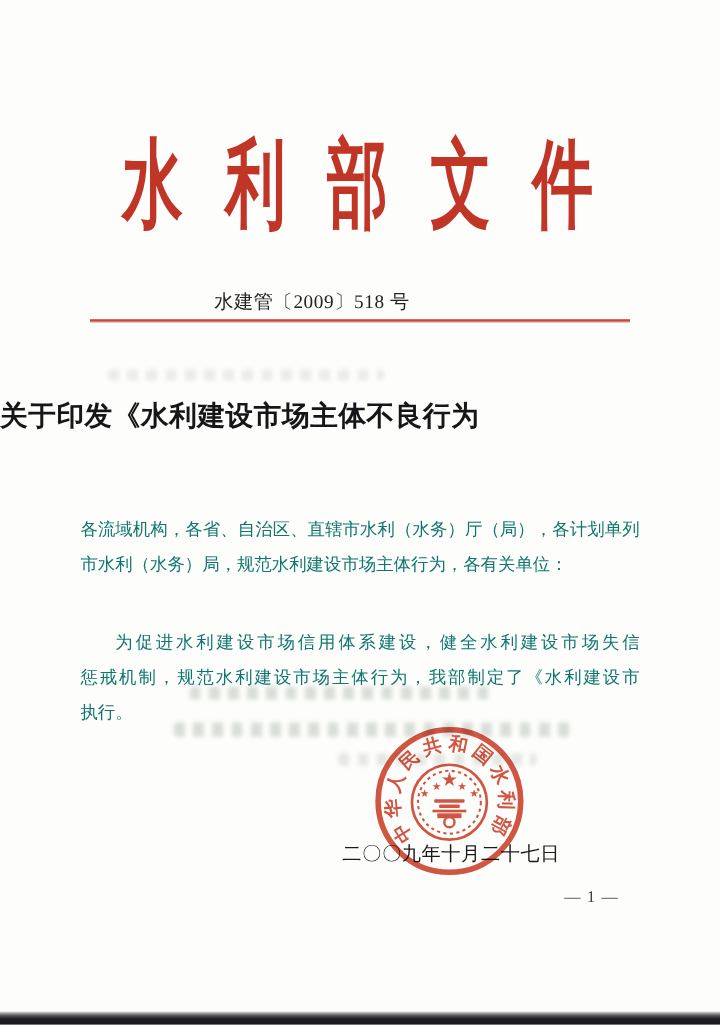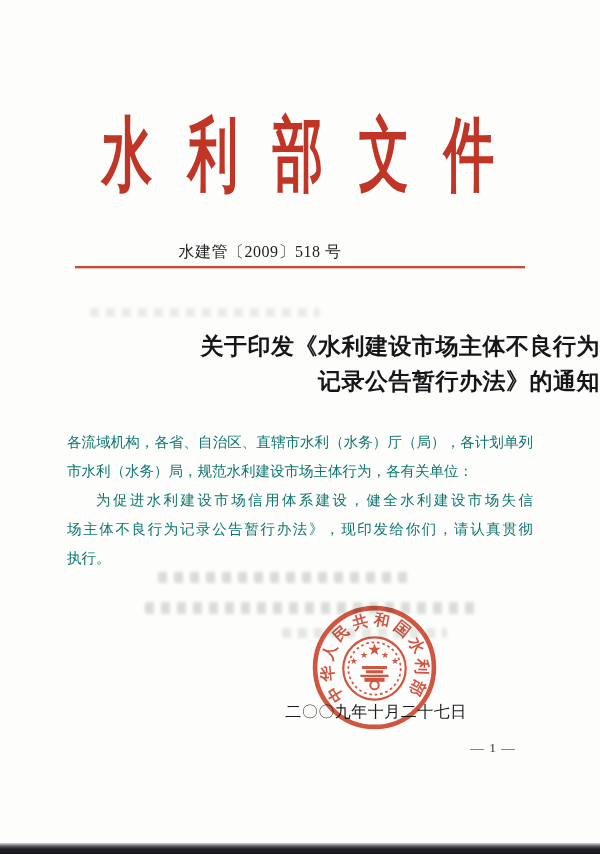--- a/index.html
+++ b/index.html
@@ -43,37 +43,37 @@
   
   .red-rule{
     position:absolute;left:75px;top:266px;width:450px;height:2px;
     background:var(--rule-red);
     box-shadow:0 1px 0 rgba(201,72,58,0.35);
   }
 
   
   .notice-title{
     position:absolute;left:0;top:329px;width:600px;
-    text-align:right;font-weight:bold;color:#161618;
+    text-align:left;font-weight:bold;color:#161618;
     font-size:23px;line-height:35px;letter-spacing:0.5px;
   }
 
   
   .body-text{
     position:absolute;left:67px;top:428px;width:466px;
     font-size:14.5px;color:#0f766e;
   }
   .body-line{
     height:29px;line-height:29px;white-space:nowrap;
   }
   .body-line.fill{
     text-align:justify;text-align-last:justify;white-space:normal;
     overflow:hidden;
   }
-  .body-line.indent{text-indent:29px;}
+  .body-line.indent{text-indent:29px;margin-top:36px;}
 
   
   .ghost{
     position:absolute;border-radius:3px;
     background:repeating-linear-gradient(90deg,
       rgba(125,140,122,0.28) 0 9px, rgba(125,140,122,0) 9px 16px);
     filter:blur(1.6px);
   }
   .ghost.g0{left:90px;top:308px;width:230px;height:9px;opacity:.55;}
   .ghost.g1{left:158px;top:572px;width:250px;height:11px;}
@@ -119,28 +119,27 @@
     <span class="header-char">文</span>
     <span class="header-char">件</span>
   </div>
 
   <div class="doc-number">水建管〔2009〕518 号</div>
 
   <div class="red-rule"></div>
 
   <div class="notice-title">
     <div>关于印发《水利建设市场主体不良行为</div>
-    <div>记录公告暂行办法》的通知</div>
   </div>
 
   <div class="body-text">
     <div class="body-line fill">各流域机构，各省、自治区、直辖市水利（水务）厅（局），各计划单列</div>
     <div class="body-line">市水利（水务）局，规范水利建设市场主体行为，各有关单位：</div>
     <div class="body-line fill indent">为促进水利建设市场信用体系建设，健全水利建设市场失信</div>
-    <div class="body-line fill">场主体不良行为记录公告暂行办法》，现印发给你们，请认真贯彻</div>
+    <div class="body-line fill">惩戒机制，规范水利建设市场主体行为，我部制定了《水利建设市</div>
     <div class="body-line">执行。</div>
   </div>
 
   <div class="ghost g0"></div>
   <div class="ghost g1"></div>
   <div class="ghost g2"></div>
   <div class="ghost g3"></div>
 
   <div class="issue-date">二〇〇九年十月二十七日</div>
 

